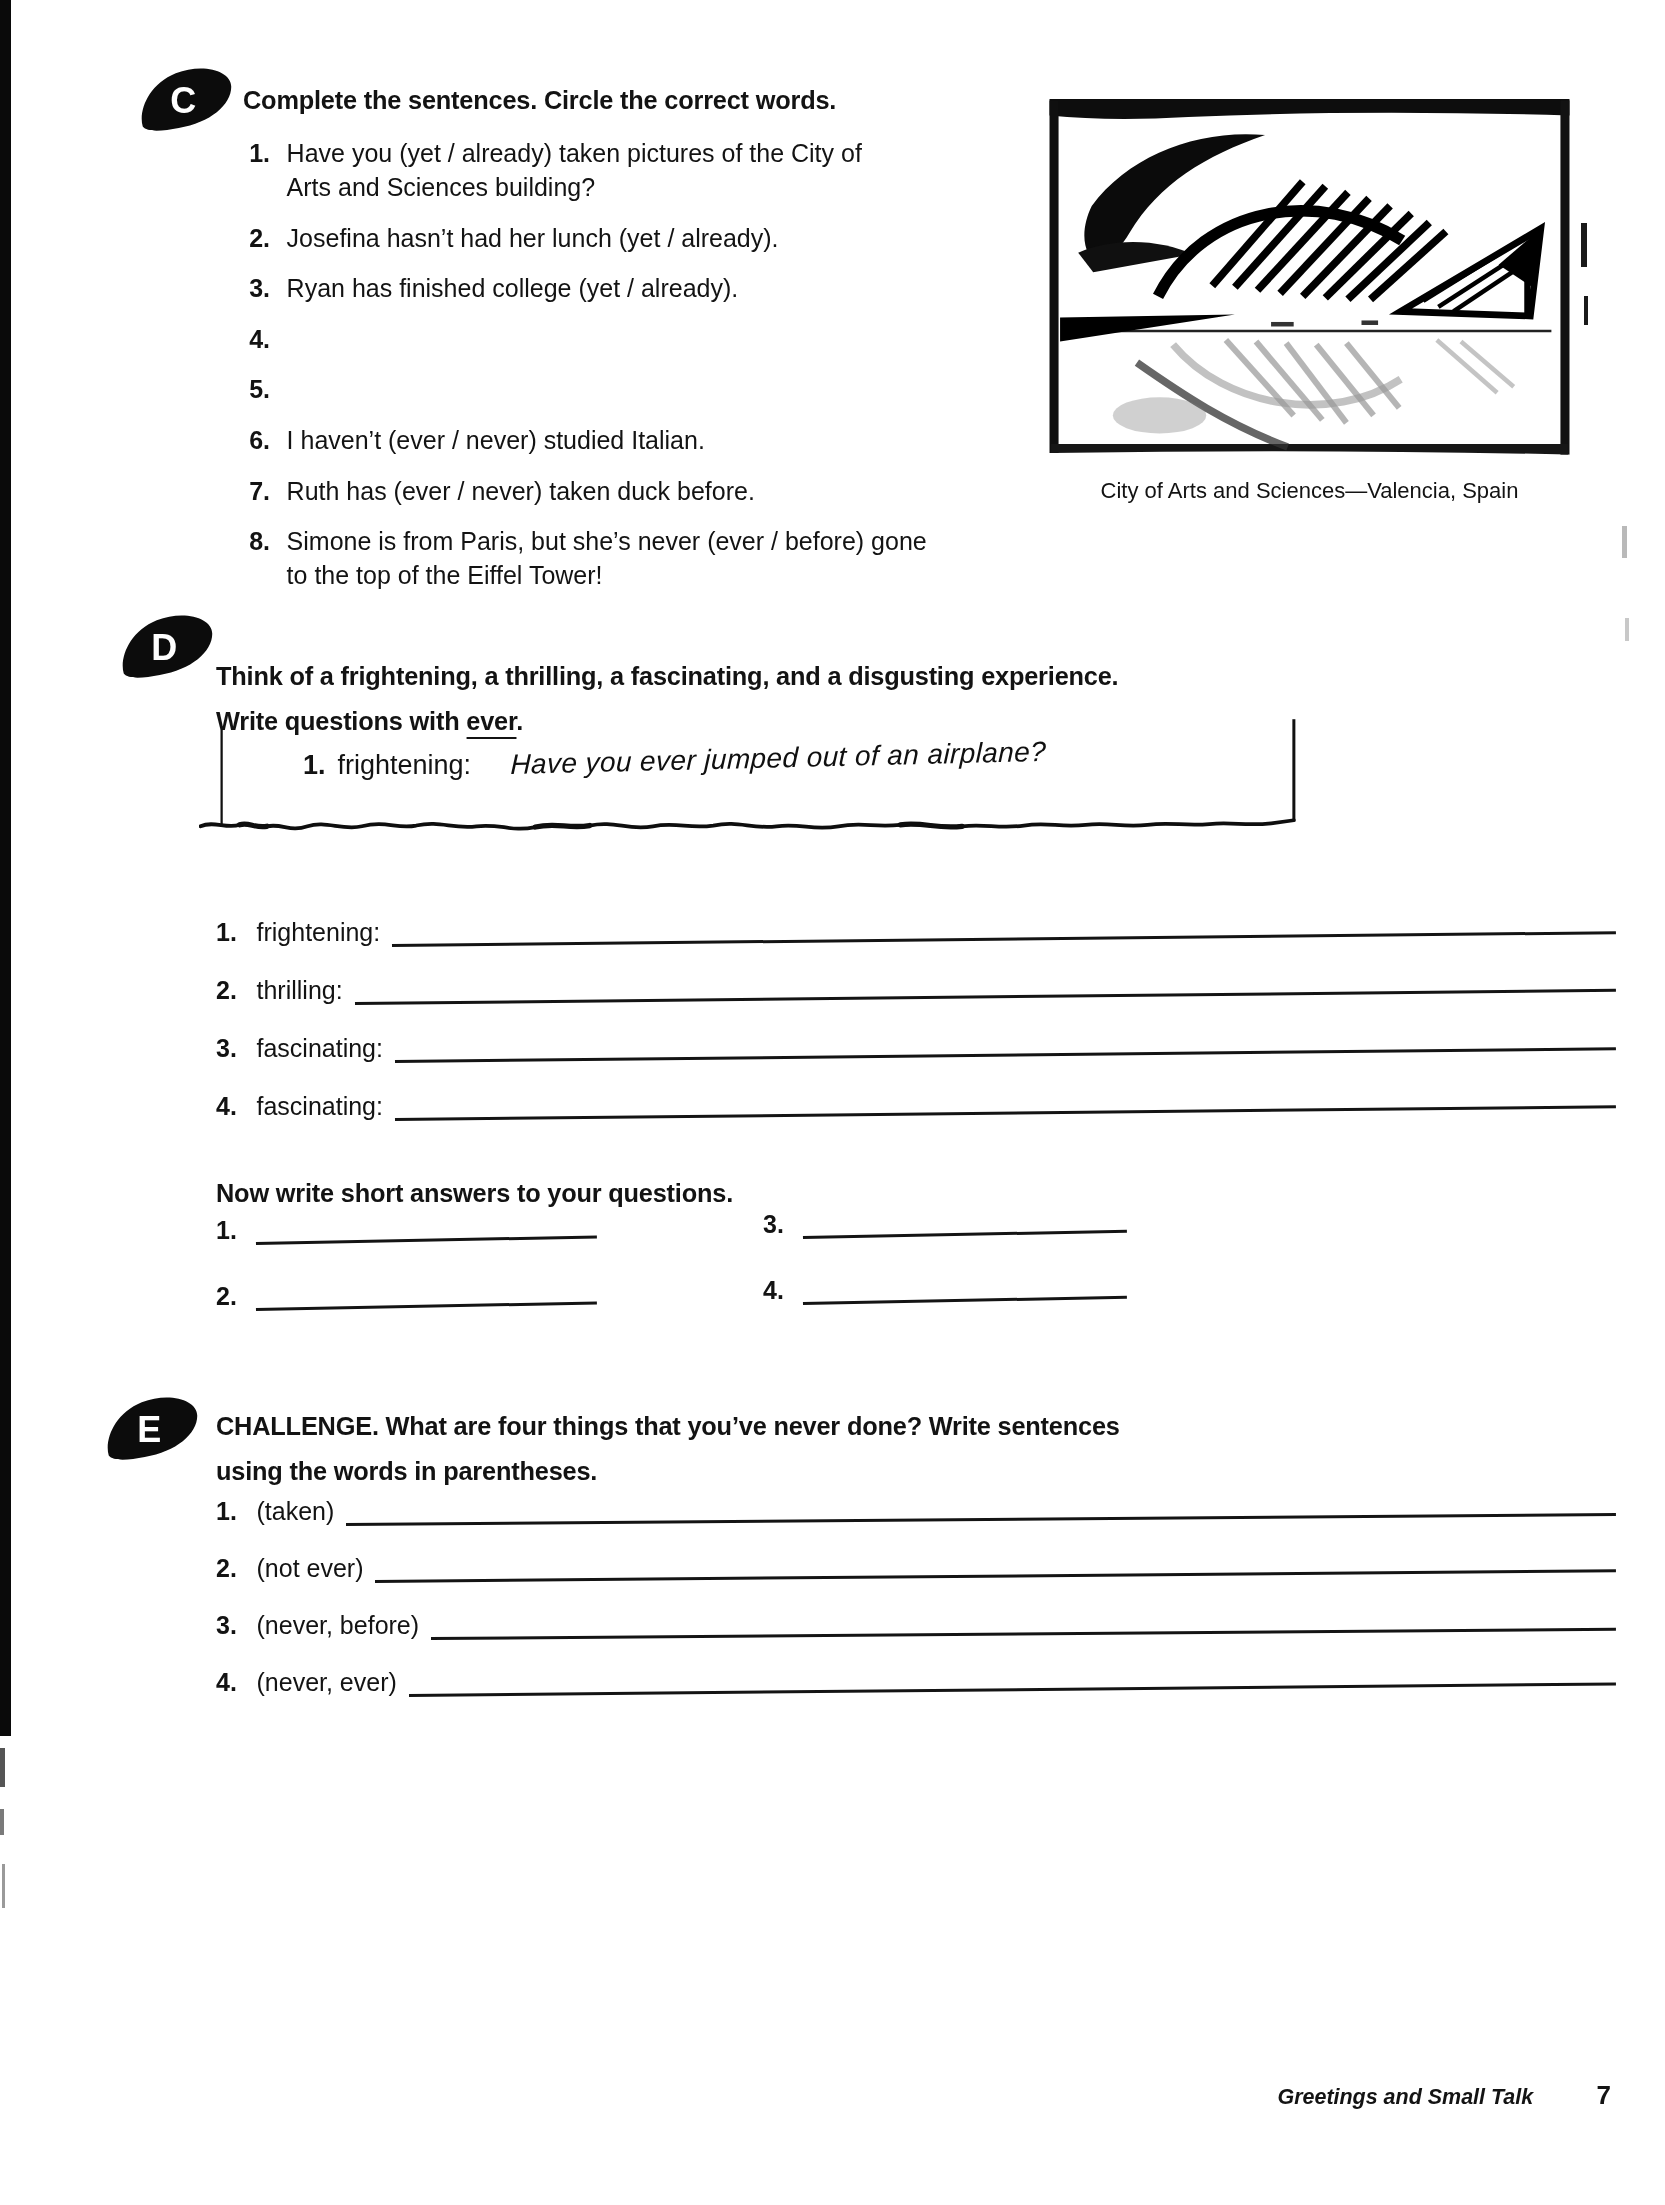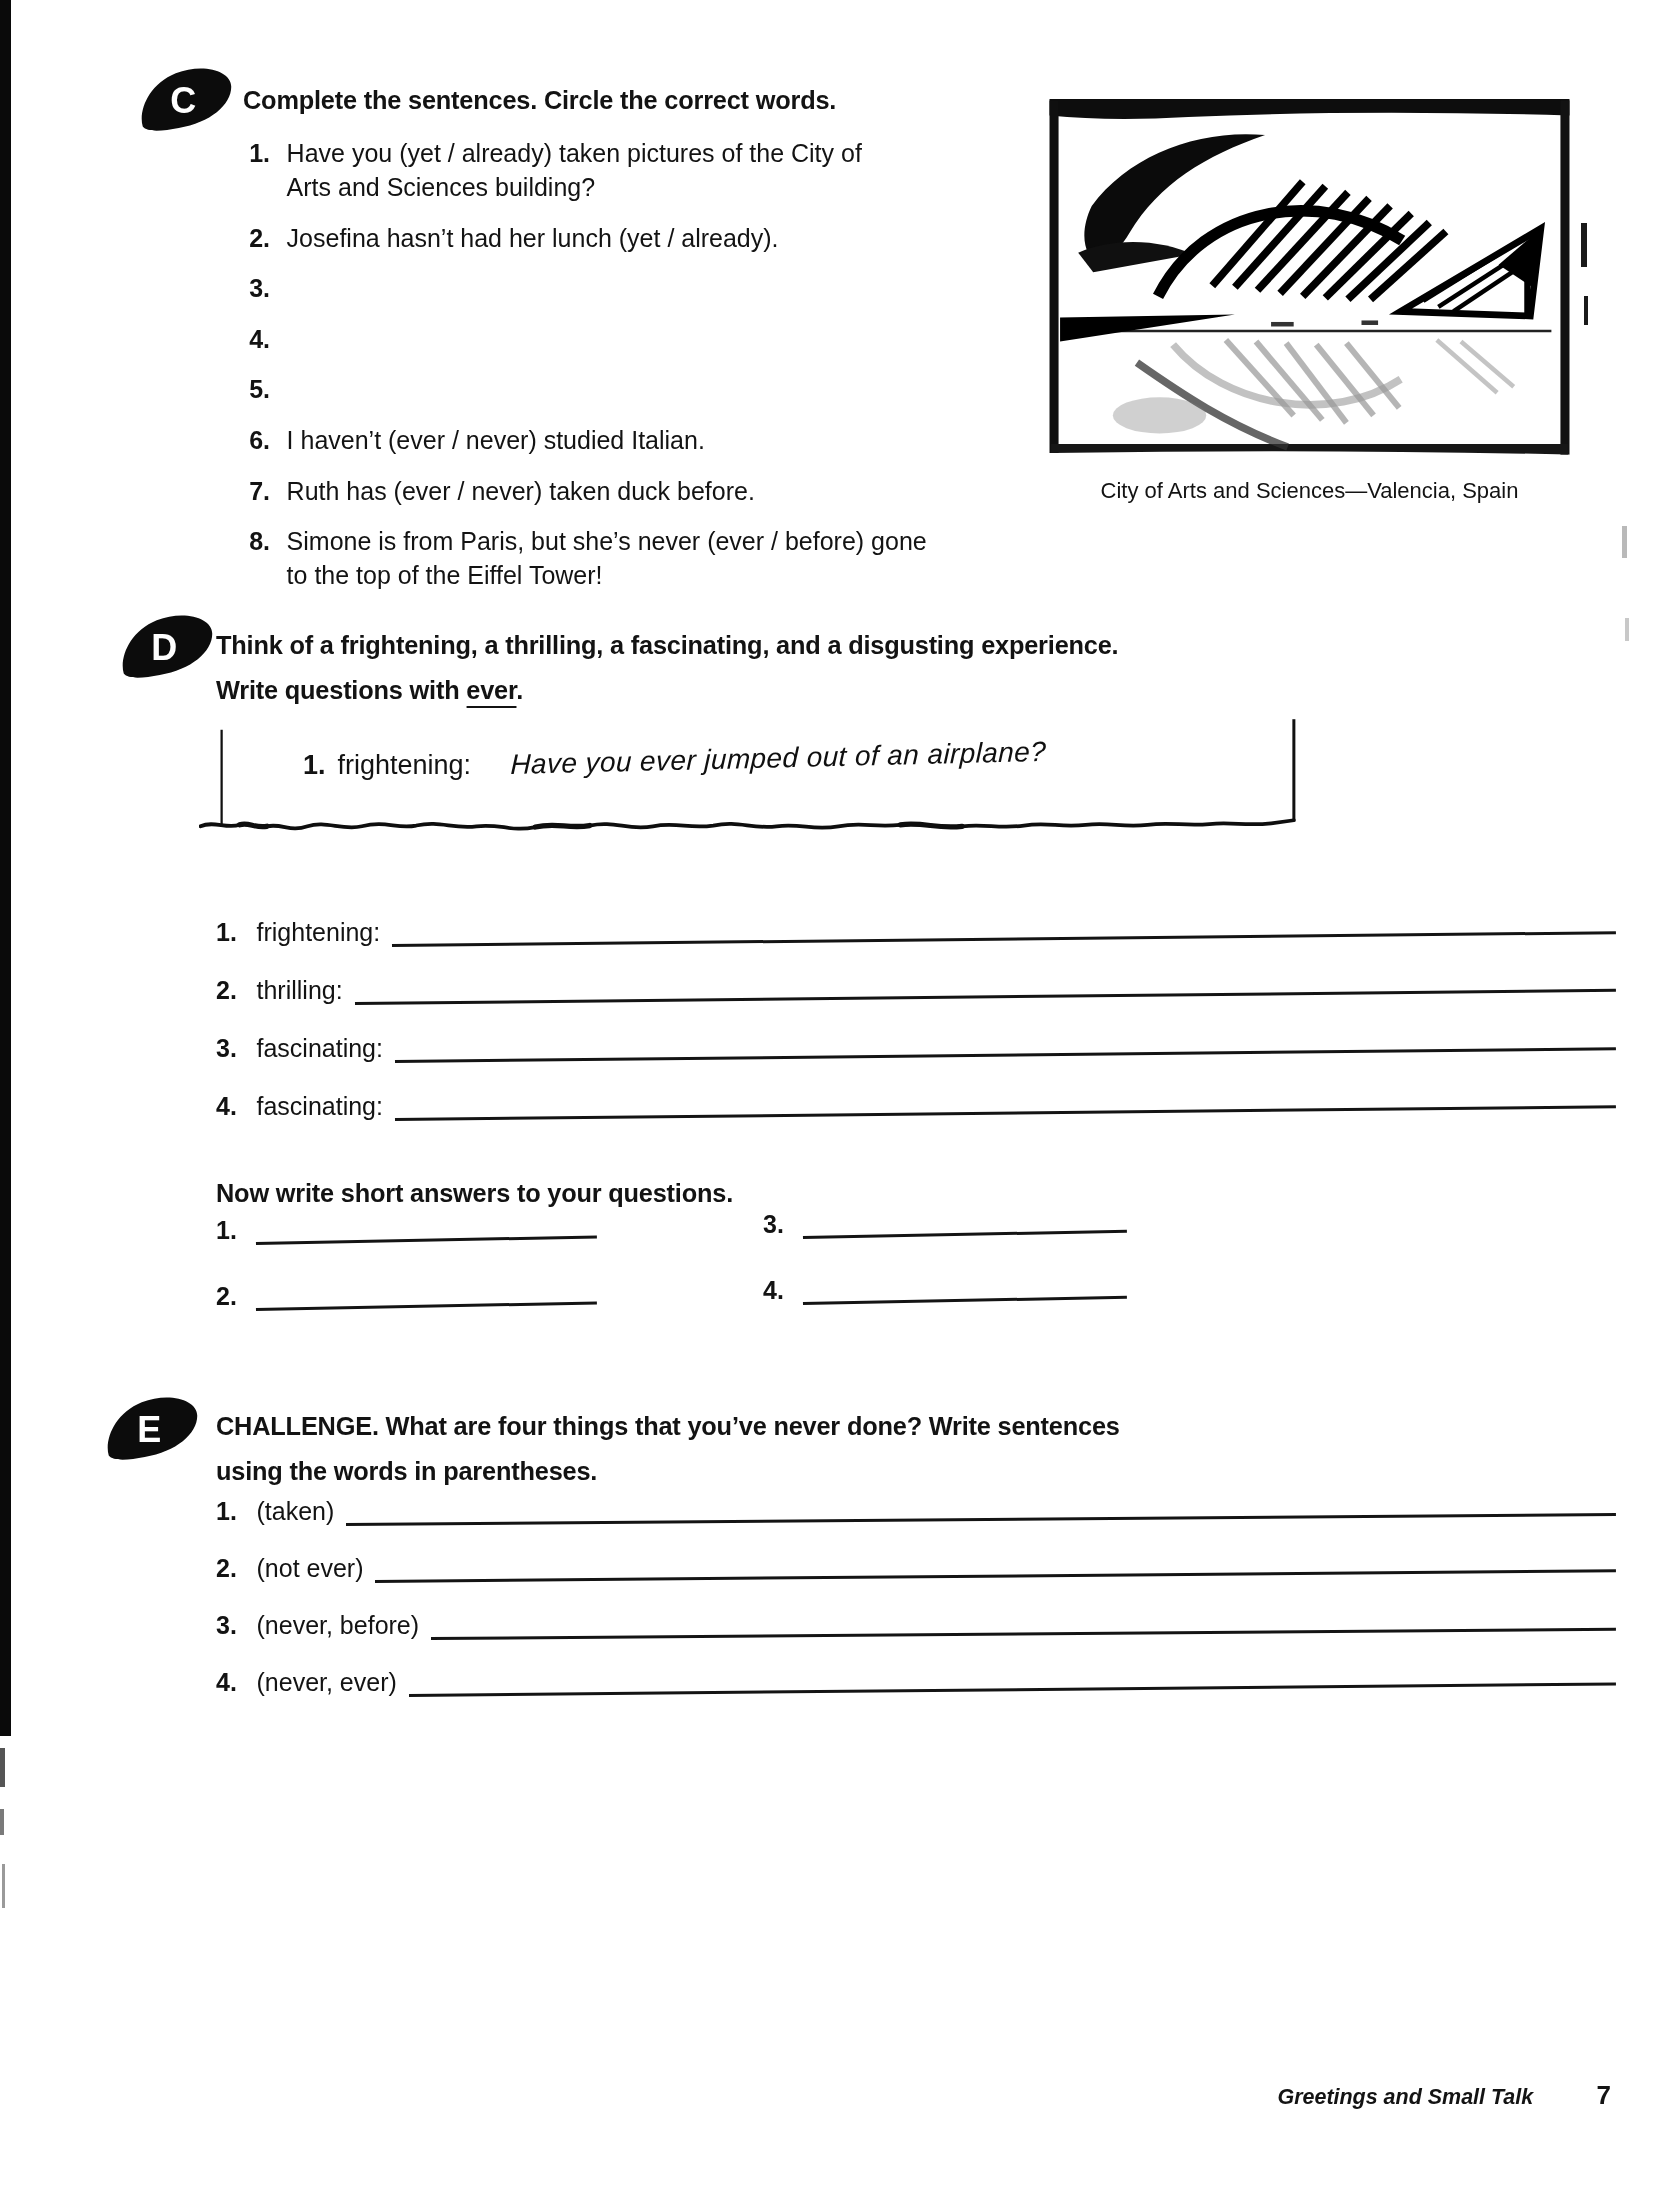--- a/index.html
+++ b/index.html
@@ -70,20 +70,21 @@
       <span class="n">1.</span>
       <span class="t ml">Have you (yet / already) taken pictures of the City of
 Arts and Sciences building?</span>
     </div>
     <div class="item">
       <span class="n">2.</span>
       <span class="t">Josefina hasn’t had her lunch (yet / already).</span>
     </div>
     <div class="item">
       <span class="n">3.</span>
+      <span class="t">Ryan has finished college (yet / already).</span>
     </div>
     <div class="item">
       <span class="n">4.</span>
     </div>
     <div class="item">
       <span class="n">5.</span>
     </div>
     <div class="item">
       <span class="n">6.</span>
       <span class="t">I haven’t (ever / never) studied Italian.</span>
@@ -153,21 +154,21 @@
     <rect x="420" y="304" width="22" height="6" fill="#333"></rect>
   </svg>
   <div class="caption">City of Arts and Sciences—Valencia, Spain</div>
   <div class="mark" style="left:1581px;top:223px;width:6px;height:44px;"></div>
   <div class="mark" style="left:1584px;top:296px;width:3.8px;height:29px;"></div>
 
   <svg class="badge" style="left:121px;top:615px;" viewBox="0 0 124 84">
     <path d="M3 78 C-3 58 10 22 47 7 C82 -7 121 3 121 25 C121 49 93 73 51 80 C30 84 9 86 3 78 Z" fill="#0c0c0c"></path>
     <text x="57" y="60" font-size="48" font-weight="bold" fill="#ffffff" text-anchor="middle" font-family="Liberation Sans, sans-serif">D</text>
   </svg>
-  <div style="position:absolute;left:216px;top:623px;">
+  <div style="position:absolute;left:216px;top:654px;">
     <div class="h">Think of a frightening, a thrilling, a fascinating, and a disgusting experience.</div>
     <div class="h"><span>Write questions with </span><span class="underline">ever</span><span>.</span></div>
   </div>
 
   <div class="exbox">
     <svg class="svg" width="1119" height="121" viewBox="0 0 1484 160">
       <path d="M30 22 V148" stroke="#111" stroke-width="3" fill="none"></path>
       <path d="M1452 8 V142" stroke="#111" stroke-width="4" fill="none"></path>
       <path d="M2 150 C20 142 36 154 54 148 C66 144 74 153 90 150 C112 146 120 158 144 150 C168 142 190 156 216 150 C248 142 262 154 288 149 C320 142 336 154 368 150 C400 146 414 158 446 151 C474 144 490 154 518 149 C552 142 568 156 602 150 C634 144 650 154 682 149 C716 142 732 154 766 150 C800 146 814 156 848 150 C880 144 896 152 930 148 C962 144 978 154 1012 150 C1044 146 1060 154 1094 149 C1126 144 1142 152 1176 148 C1208 144 1224 152 1258 148 C1290 144 1306 150 1340 147 C1372 144 1388 150 1422 146 L1452 142" stroke="#0e0e0e" stroke-width="5" fill="none" stroke-linecap="round"></path>
       <path d="M54 148 C66 144 74 153 90 150 M446 151 C474 144 490 154 518 149 M930 148 C962 144 978 154 1012 150" stroke="#0e0e0e" stroke-width="7" fill="none" stroke-linecap="round"></path>

